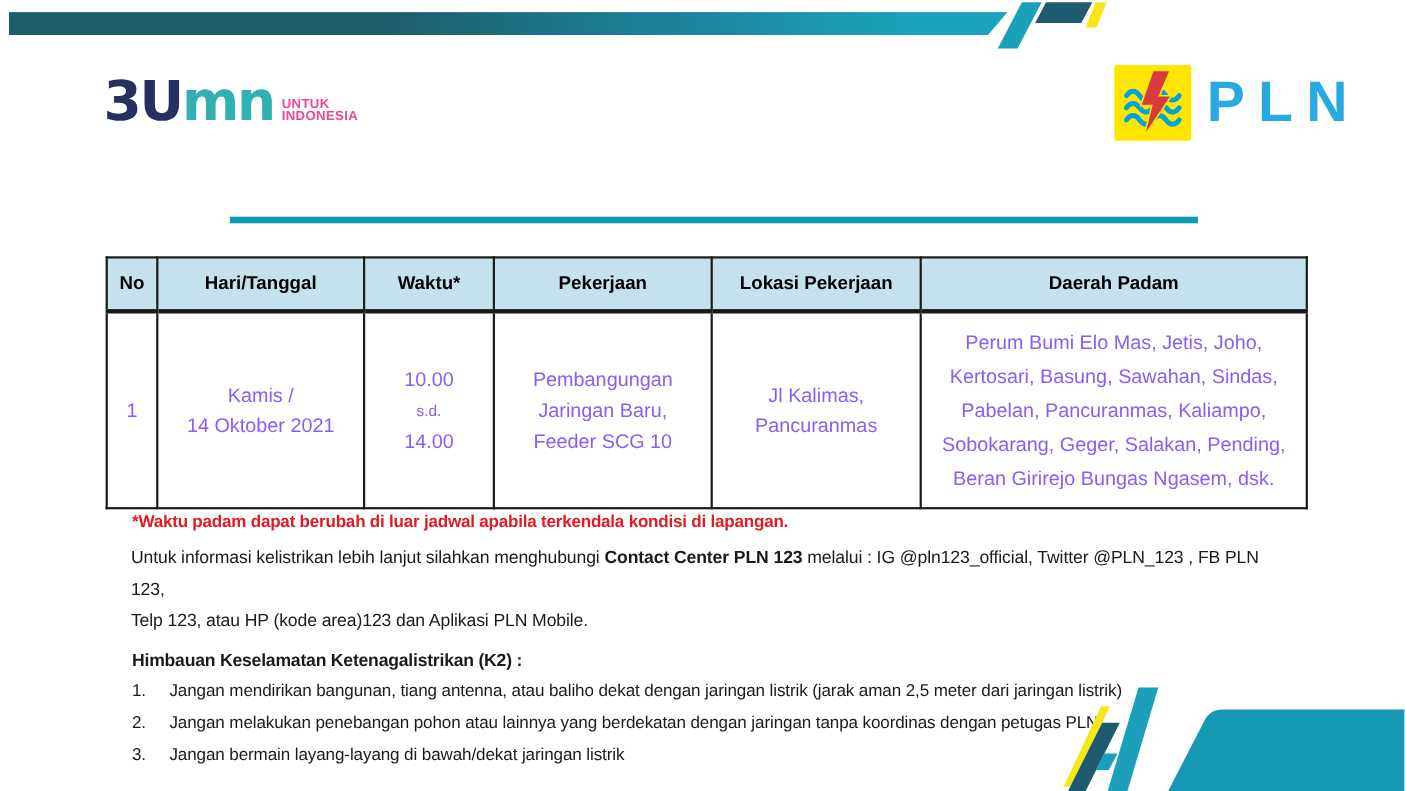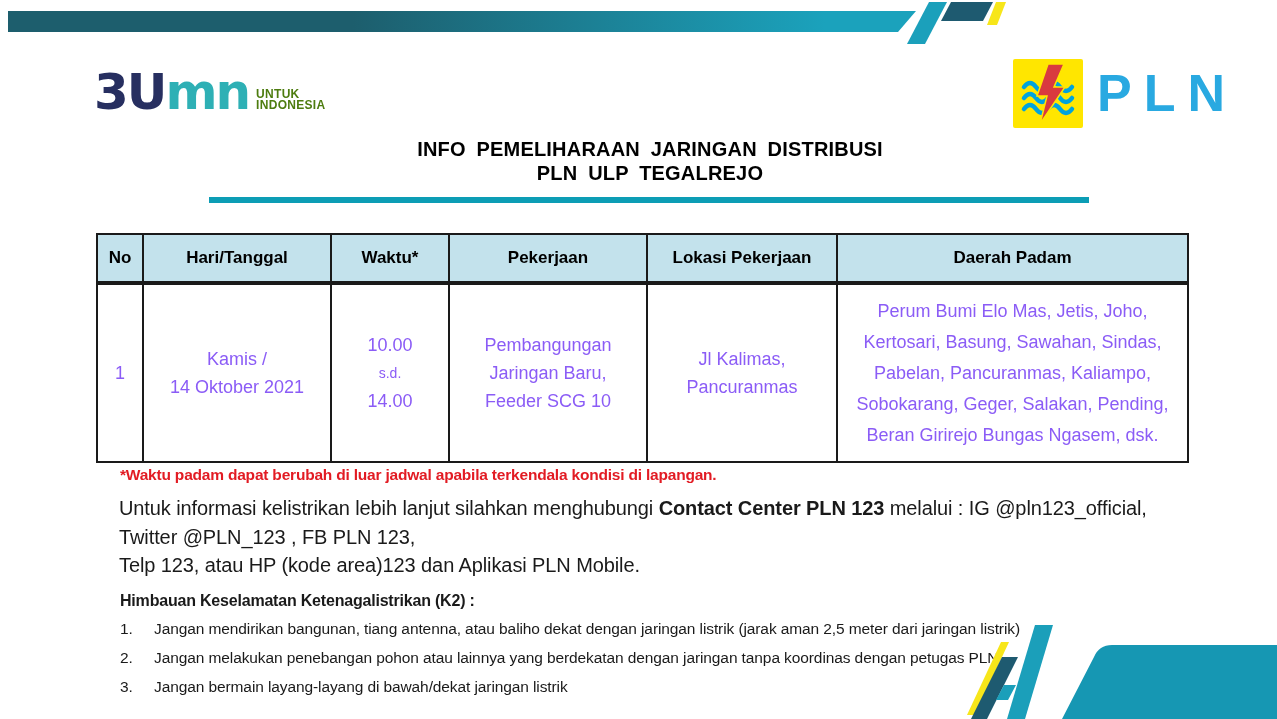--- a/index.html
+++ b/index.html
@@ -17,21 +17,21 @@
     clip-path:polygon(0 0,100% 0,calc(100% - 18px) 100%,0 100%);
   }
   .top-right-decor{position:absolute;left:880px;top:0;width:135px;height:50px;}
   .bottom-right-decor{position:absolute;left:950px;top:610px;width:327px;height:109px;}
 
   
   .bumn-logo{position:absolute;left:56px;top:70px;display:flex;align-items:flex-end;gap:7px;}
   .bumn-text{font-family:"DejaVu Sans", sans-serif;font-weight:bold;font-size:50px;line-height:44px;letter-spacing:-2px;}
   .bumn-dark{color:#272f60;margin-left:38px;}
   .bumn-teal{color:#2eb0b5;}
-  .bumn-tagline{color:#4d7c0f;font-weight:bold;font-size:12px;line-height:11px;letter-spacing:.3px;padding-bottom:3px;}
+  .bumn-tagline{color:#ec4899;font-weight:bold;font-size:12px;line-height:11px;letter-spacing:.3px;padding-bottom:3px;}
 
   
   .pln-logo{position:absolute;left:1013px;top:59px;display:flex;align-items:center;gap:14px;}
   .pln-mark{width:70px;height:69px;background:#ffe600;border-radius:2px;display:flex;align-items:center;justify-content:center;}
   .pln-name{color:#29a9e1;font-weight:bold;font-size:52px;line-height:1;letter-spacing:12px;margin-top:-2px;}
 
   
   .title{
     position:absolute;left:210px;top:137px;width:880px;text-align:center;
     font-weight:bold;font-size:20px;line-height:24px;color:#000;
@@ -42,21 +42,21 @@
   
   .sched{position:absolute;left:96px;top:233px;width:1091px;border-collapse:collapse;table-layout:fixed;}
   .sched th,.sched td{border:2px solid #1a1a1a;text-align:center;vertical-align:middle;padding:0;}
   .sched thead th{background:#c3e2ec;height:46px;font-size:17px;font-weight:bold;border-bottom-width:4px;color:#000;}
   .sched tbody td{height:176px;font-size:18px;line-height:28px;background:#ffffff;color:#8b5cf6;}
   .cell-daerah{line-height:31px !important;padding:0 10px !important;}
   .sd{font-size:14px;}
 
   
   .note-red{position:absolute;left:120px;top:466px;color:#e21b23;font-weight:bold;font-size:15.5px;letter-spacing:-.2px;}
-  .para{position:absolute;left:119px;top:494px;width:1058px;font-size:20px;line-height:28.5px;letter-spacing:-.1px;}
+  .para{position:absolute;left:119px;top:494px;width:1058px;font-size:16px;line-height:28.5px;letter-spacing:-.1px;}
   .para .b{font-weight:bold;}
 
   
   .k2{position:absolute;left:120px;top:558px;width:1130px;margin-top:34px;}
   .k2-head{font-weight:bold;font-size:16px;margin-bottom:10px;letter-spacing:-.2px;}
   .k2-item{display:flex;font-size:15.5px;margin-bottom:11px;letter-spacing:-.1px;}
   .k2-num{width:34px;flex:none;}
 </style>
 </head>
 <body>
@@ -83,24 +83,20 @@
       <svg width="70" height="68" viewBox="0 0 70 68" xmlns="http://www.w3.org/2000/svg">
         <path d="M11,27 q6,-8 12,0 t12,0 t12,0 t12,0" fill="none" stroke="#00a3dd" stroke-width="4.5" stroke-linecap="round"></path>
         <path d="M11,38 q6,-8 12,0 t12,0 t12,0 t12,0" fill="none" stroke="#00a3dd" stroke-width="4.5" stroke-linecap="round"></path>
         <path d="M11,49 q6,-8 12,0 t12,0 t12,0 t12,0" fill="none" stroke="#00a3dd" stroke-width="4.5" stroke-linecap="round"></path>
         <polygon points="35,4 51,4 41,27 52,27 27,64 34,36 24,36" fill="#d93a3f" stroke="#ffe600" stroke-width="1.5"></polygon>
       </svg>
     </div>
     <div class="pln-name">PLN</div>
   </div>
 
-  <div class="title">
-    <div>INFO PEMELIHARAAN JARINGAN DISTRIBUSI</div>
-    <div>PLN ULP TEGALREJO</div>
-  </div>
   <div class="divider"></div>
 
   <table class="sched">
     <colgroup>
       <col style="width:46px">
         <col style="width:188px">
         <col style="width:118px">
       <col style="width:198px">
         <col style="width:190px">
         <col style="width:351px">

